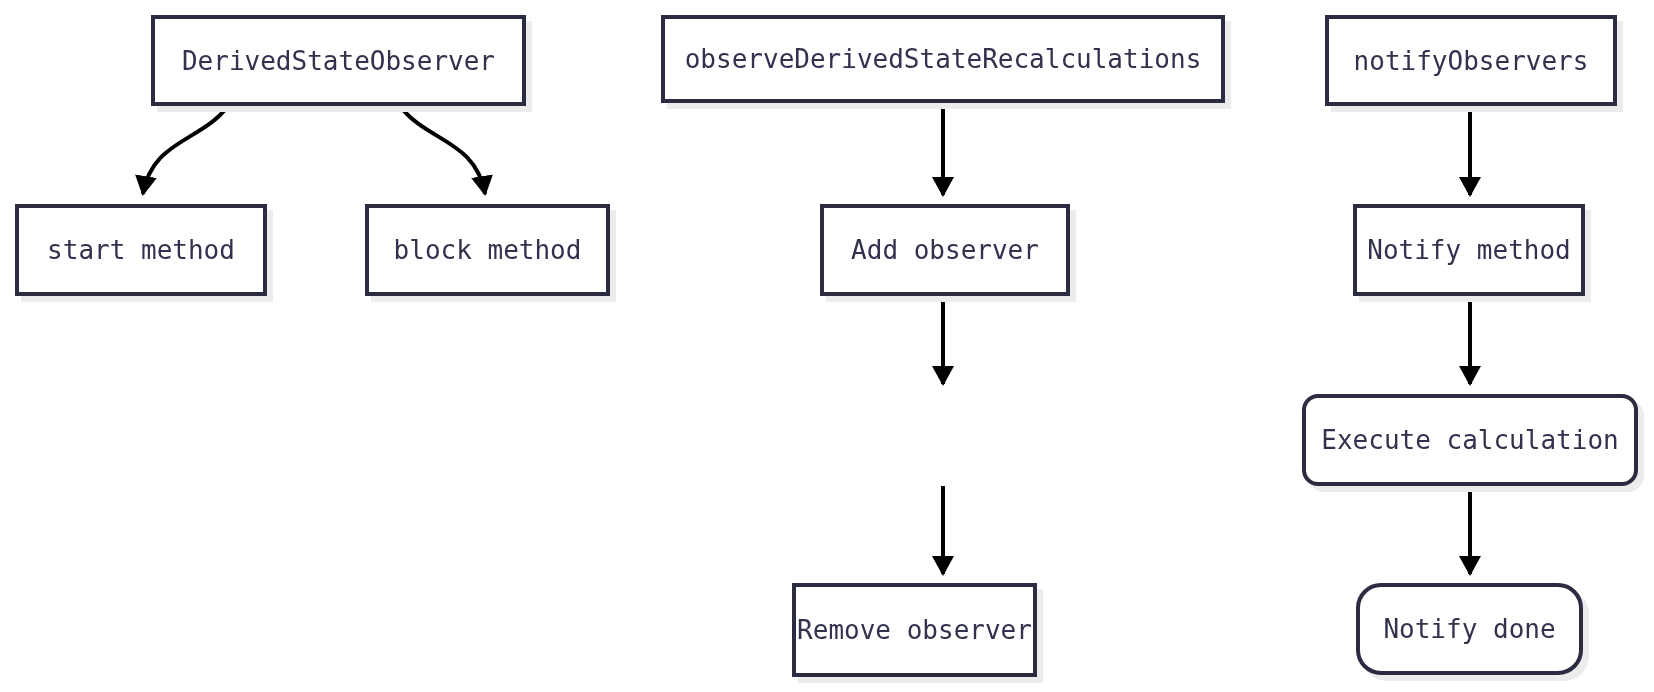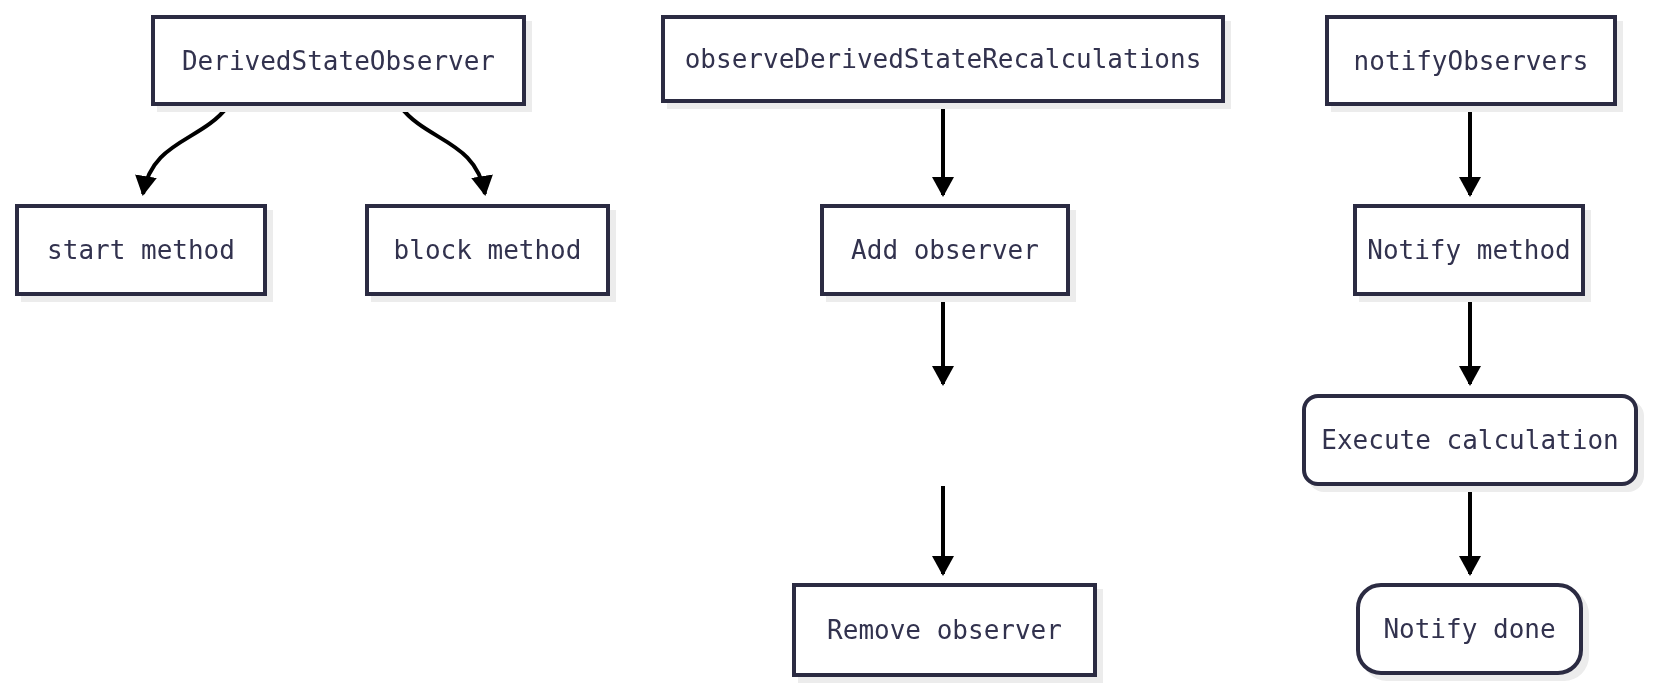--- a/index.html
+++ b/index.html
@@ -72,21 +72,21 @@
 
   <div class="node" style="left:15px; top:204px; width:252px; height:92px;">start method</div>
 
   <div class="node" style="left:365px; top:204px; width:245px; height:92px;">block method</div>
 
   <div class="node" style="left:661px; top:15px; width:564px; height:88px;">observeDerivedStateRecalculations</div>
 
   <div class="node" style="left:820px; top:204px; width:250px; height:92px;">Add observer</div>
 
 
-  <div class="node" style="left:792px; top:583px; width:305px; height:94px;">Remove observer</div>
+  <div class="node" style="left:792px; top:583px; width:245px; height:94px;">Remove observer</div>
 
   <div class="node" style="left:1325px; top:15px; width:292px; height:91px;">notifyObservers</div>
 
   <div class="node" style="left:1353px; top:204px; width:232px; height:92px;">Notify method</div>
 
   <div class="node" style="left:1302px; top:394px; width:336px; height:92px;border-radius:16px;">Execute calculation</div>
 
   <div class="node" style="left:1356px; top:583px; width:227px; height:92px;border-radius:25px;">Notify done</div>
 
 </div>

